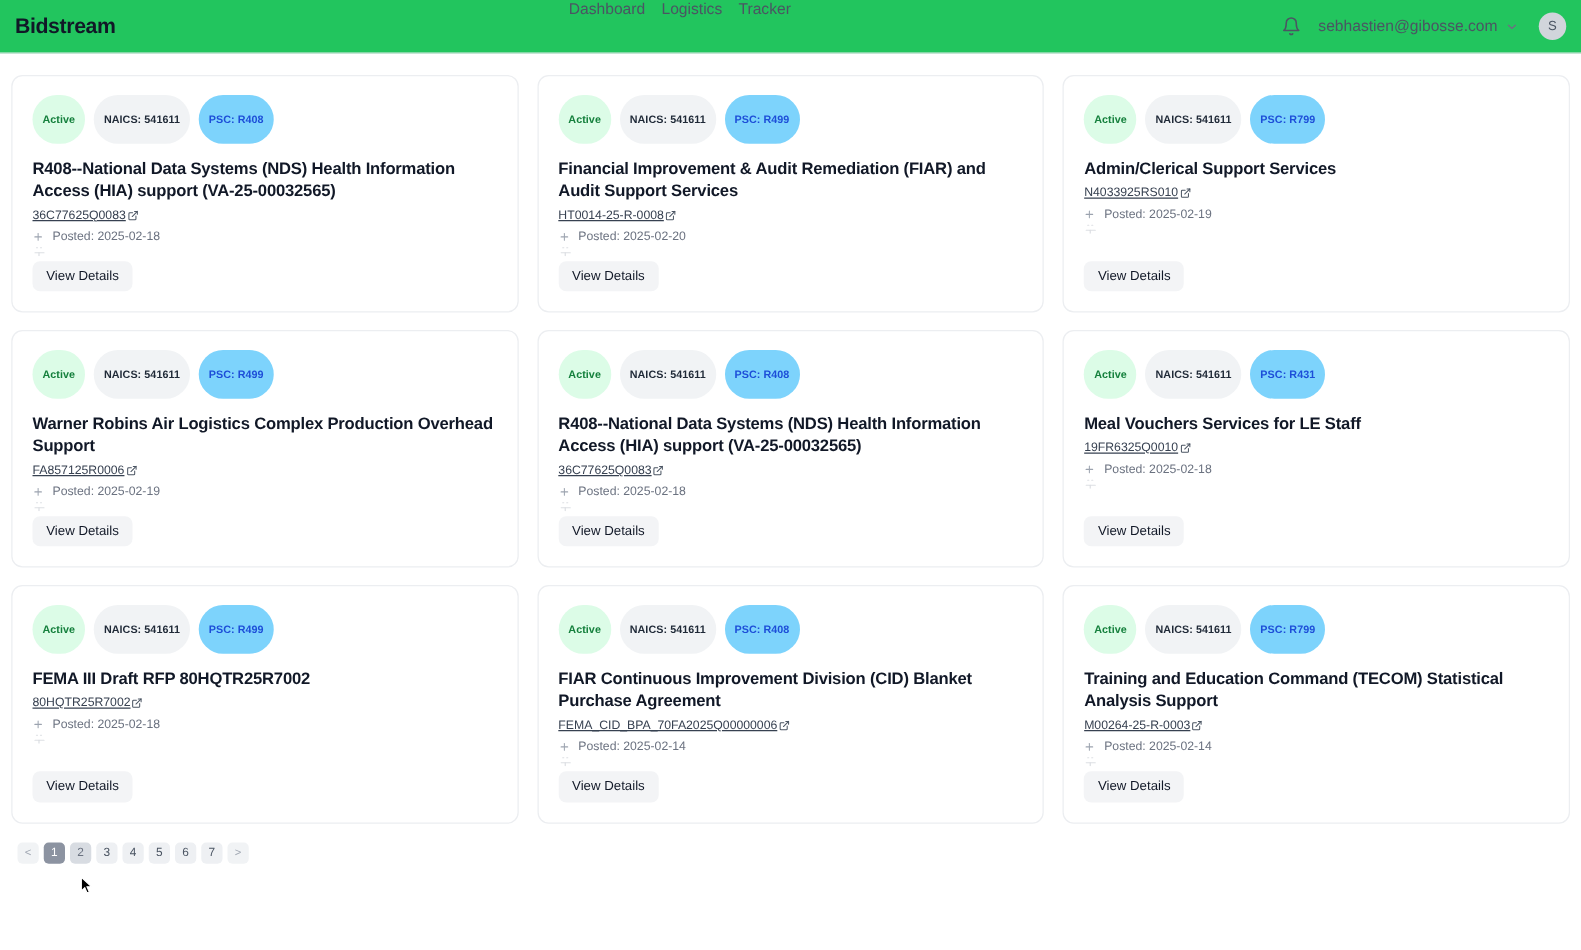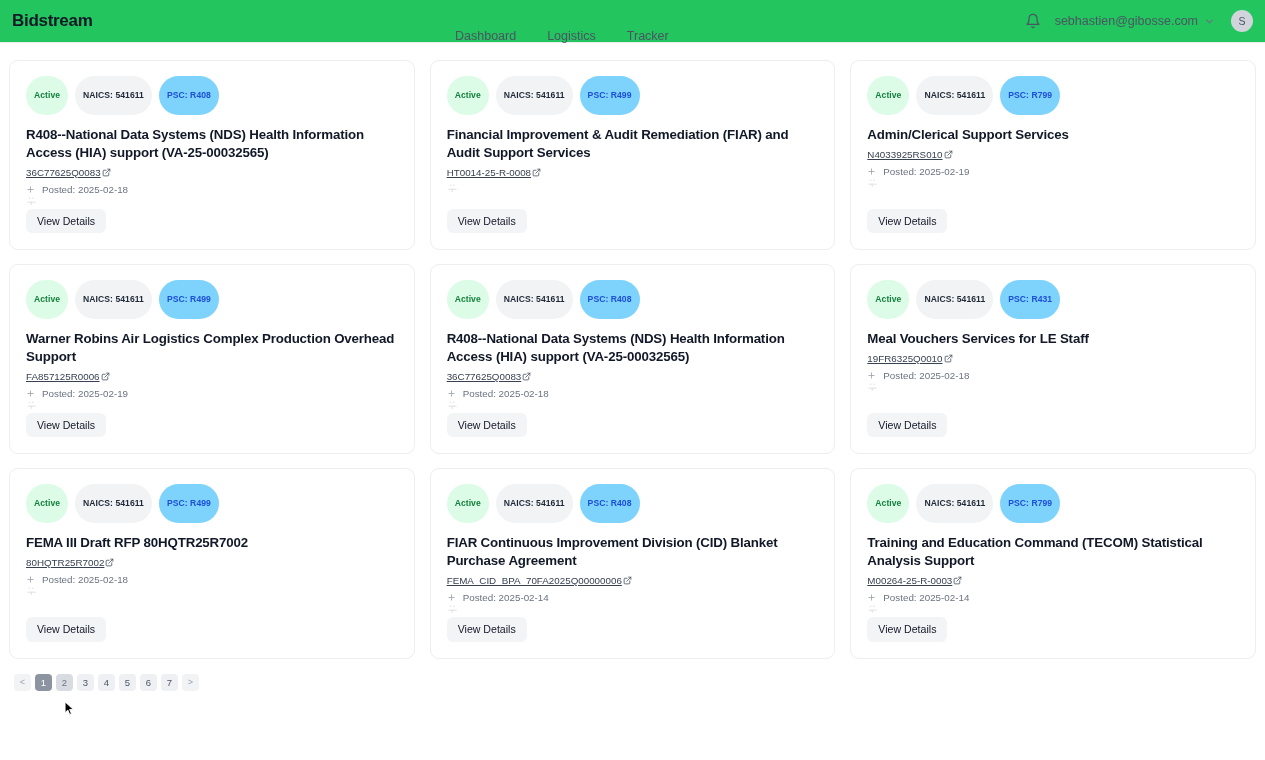--- a/index.html
+++ b/index.html
@@ -20,21 +20,21 @@
     background: #22c55e;
     position: relative;
   }
   .brand {
     font-size: 17px; font-weight: bold; color: #111827;
     letter-spacing: -0.3px;
     white-space: nowrap;
   }
   .nav-links {
     position: absolute; left: 455px; top: 0; height: 43px;
-    display: flex; align-items: flex-end; gap: 31px;
+    display: flex; align-items: flex-start; gap: 13px;
   }
   .nav-link {
     font-size: 12.5px; color: #4b5563; text-decoration: none; white-space: nowrap;
   }
   .nav-right {
     margin-left: auto; display: flex; align-items: center; gap: 14px;
   }
   .bell-icon { width: 16px; height: 16px; display: block; color:#4b5563; }
   .user-email {
     font-size: 12.5px; color: #4b5563; white-space: nowrap;
@@ -233,20 +233,27 @@
         </div>
         <div class="card-title">Financial Improvement &amp; Audit Remediation (FIAR) and Audit Support Services</div>
         <a class="sol-row" href="#">
           <span>HT0014-25-R-0008</span>
           <svg class="ext-icon" viewBox="0 0 24 24" fill="none" stroke="currentColor" stroke-width="2.2" stroke-linecap="round" stroke-linejoin="round">
             <path d="M18 13v6a2 2 0 0 1-2 2H5a2 2 0 0 1-2-2V8a2 2 0 0 1 2-2h6"></path>
             <polyline points="15 3 21 3 21 9"></polyline>
             <line x1="10" y1="14" x2="21" y2="3"></line>
           </svg>
         </a>
+        <div class="meta-row">
+          <svg class="cal-icon" viewBox="0 0 24 24" fill="none" stroke="currentColor" stroke-width="2.2" stroke-linecap="round" stroke-linejoin="round">
+            <line x1="12" y1="5" x2="12" y2="19"></line>
+            <line x1="5" y1="12" x2="19" y2="12"></line>
+          </svg>
+          <span>Posted: 2025-02-20</span>
+        </div>
         <svg class="ghost-icon" viewBox="0 0 24 20" fill="none" stroke="currentColor" stroke-width="2.4" stroke-linecap="round">
           <line x1="5" y1="3" x2="7" y2="3"></line>
           <line x1="13" y1="3" x2="15" y2="3"></line>
           <line x1="2" y1="13" x2="20" y2="13"></line>
           <line x1="10" y1="13" x2="10" y2="19"></line>
         </svg>
         <button class="view-btn">View Details</button>
       </div>
       <div class="card">
         <div class="badges">

